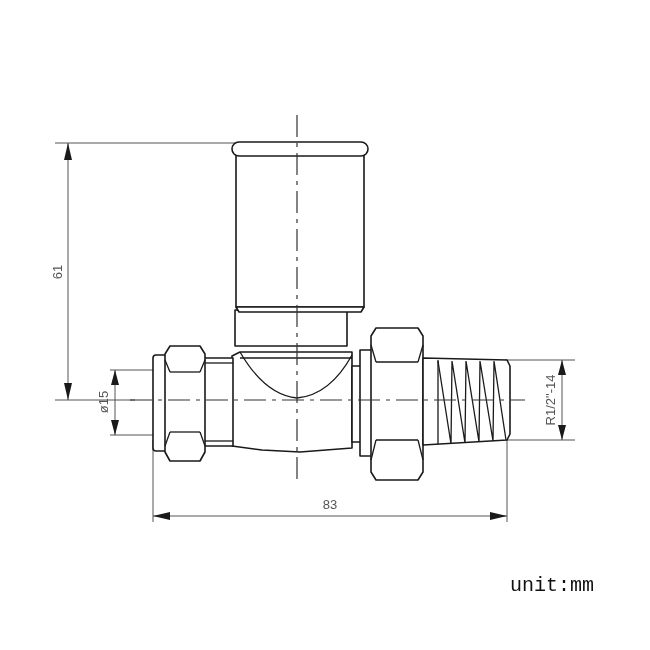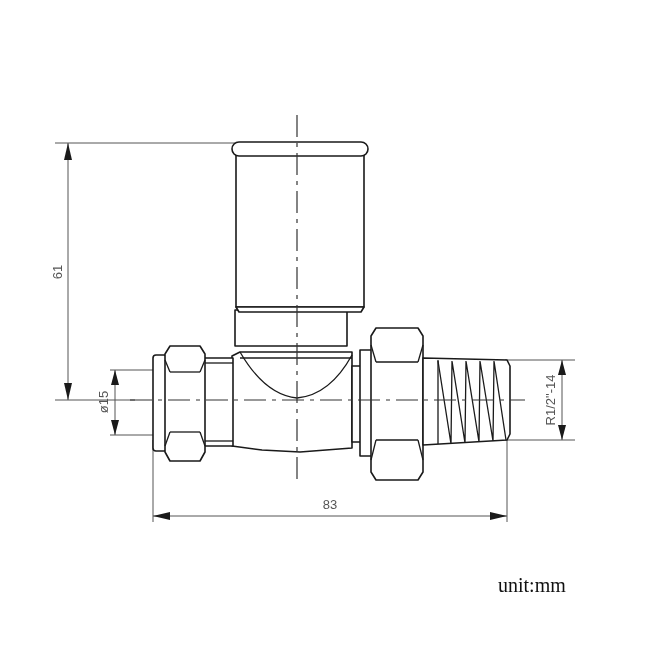--- a/index.html
+++ b/index.html
@@ -4,21 +4,21 @@
   <style>
     html, body { margin: 0; padding: 0; background: #ffffff; }
     .canvas { position: relative; width: 650px; height: 650px; background: #ffffff; overflow: hidden; }
     svg { position: absolute; left: 0; top: 0; }
     .part { fill: #ffffff; stroke: #1a1a1a; stroke-width: 1.6; stroke-linejoin: round; }
     .thin { fill: none; stroke: #1a1a1a; stroke-width: 1.3; }
     .dim { fill: none; stroke: #555555; stroke-width: 1; }
     .center { fill: none; stroke: #333333; stroke-width: 1.2; stroke-dasharray: 22 6 4 6; }
     .arrow { fill: #1a1a1a; }
     .dim-text { font-family: "Liberation Sans", sans-serif; font-size: 13px; fill: #555555; }
-    .unit-label { position: absolute; left: 498px; top: 574px; font-family: Liberation Serif, serif; font-size: 20px; color: #111111; }
+    .unit-label { position: absolute; left: 510px; top: 574px; font-family: Liberation Mono, monospace; font-size: 20px; color: #111111; }
   </style>
 </head>
 <body>
 
 <div class="canvas">
   <svg width="650" height="650" viewBox="0 0 650 650">
 
     <g>
       <line class="dim" x1="55" y1="143" x2="235" y2="143"></line>
       <line class="dim" x1="55" y1="400" x2="135" y2="400"></line>

